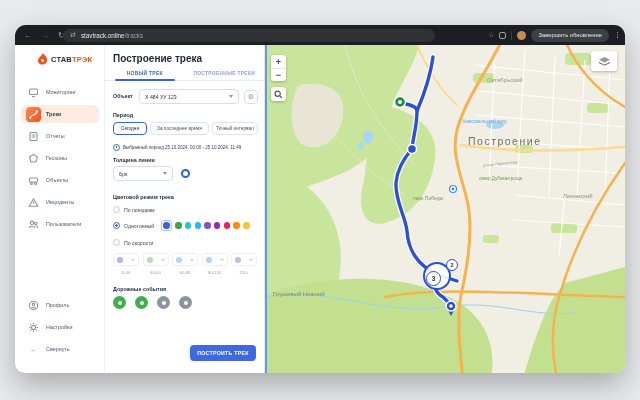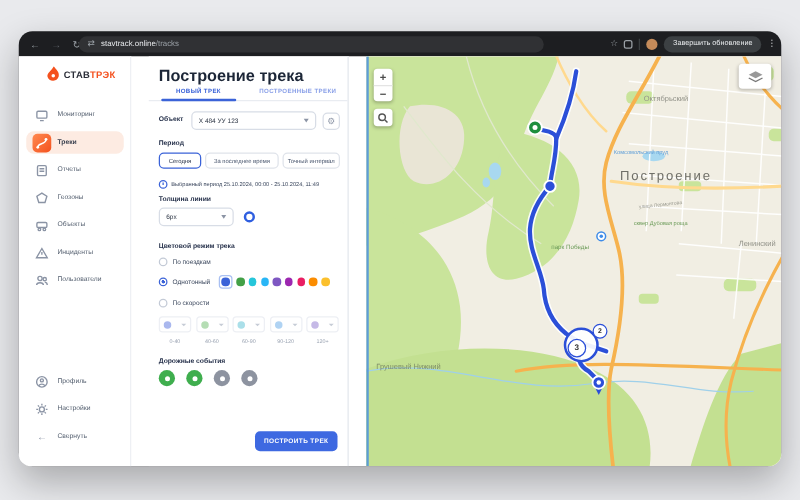--- a/index.html
+++ b/index.html
@@ -18,36 +18,36 @@
   .chrome-right { position:absolute; right:4px; top:0; height:20px; display:flex; align-items:center; gap:5px; }
   .cr-ico { color:#9aa0a6; font-size:7px; }
   .puzzle { width:7px; height:7px; border:1px solid #9aa0a6; border-radius:2px; }
   .cr-div { width:1px; height:9px; background:#3c4043; }
   .avatar { width:9px; height:9px; border-radius:50%; background:#c58b5a; }
   .update-btn { height:13px; background:#3c4043; border-radius:7px; color:#e8eaed;
                 font-size:5.8px; display:flex; align-items:center; padding:0 7px; cursor:pointer; }
   .menu-dots { color:#e8eaed; font-size:7px; }
   
   .app { position:absolute; left:0; top:20px; right:0; bottom:0; background:#fff;
-         border-radius:0 0 10px 10px; overflow:hidden; display:flex;gap:14px; }
+         border-radius:0 0 10px 10px; overflow:hidden; display:flex; }
   
   .sidebar { width:90px; background:#fff; border-right:1px solid #eef0f4; position:relative; flex:none; }
   .logo { position:absolute; left:22px; top:8px; display:flex; align-items:center; gap:3px; }
   .logo-text { font-size:7.5px; font-weight:bold; color:#2b2e38; letter-spacing:.2px; }
   .logo-text b { color:#f4511e; }
   .nav-item { position:absolute; left:6px; width:78px; height:18px; display:flex; align-items:center;
               border-radius:6px; cursor:pointer; }
   .nav-item .ic { width:15px; height:15px; margin-left:5px; display:flex; align-items:center; justify-content:center; flex:none; }
   .nav-item .lb { font-size:5.4px; color:#556070; margin-left:5px; white-space:nowrap; }
   .nav-item.active { background:#fdebe2; }
   .nav-item.active .ic { background:linear-gradient(135deg,#ff8a50,#f4511e); border-radius:4px; }
   .nav-item.active .lb { color:#3a4150; font-weight:bold; }
   
   .panel { width:160px; border-right:1px solid #e4e7ed; position:relative; flex:none; background:#fff; }
-  .p-title { position:absolute; left:8px; top:8px; font-size:13px; font-weight:bold; color:#1c2637; }
+  .p-title { position:absolute; left:8px; top:8px; font-size:10px; font-weight:bold; color:#1c2637; }
   .tabs { position:absolute; left:0; top:21px; width:100%; height:15px; display:flex; border-bottom:1px solid #e9ecf1; }
   .tab { flex:1; text-align:center; font-size:4.9px; font-weight:bold; letter-spacing:.3px;
          color:#8aa0e8; padding-top:5px; cursor:pointer; position:relative; }
   .tab.active { color:#3b63d8; }
   .tab.active::after { content:""; position:absolute; left:10px; right:10px; bottom:-1px; height:2px; background:#3b63d8; border-radius:2px; }
   .lbl { position:absolute; font-size:5.4px; font-weight:bold; color:#25304a; }
   .select { position:absolute; border:1px solid #d8dde6; border-radius:4px; background:#fff;
             display:flex; align-items:center; font-size:5.2px; color:#2a3342; padding:0 5px; cursor:pointer; }
   .select .caret { margin-left:auto; width:0; height:0; border-left:2.5px solid transparent;
                    border-right:2.5px solid transparent; border-top:3px solid #8b94a5; }

